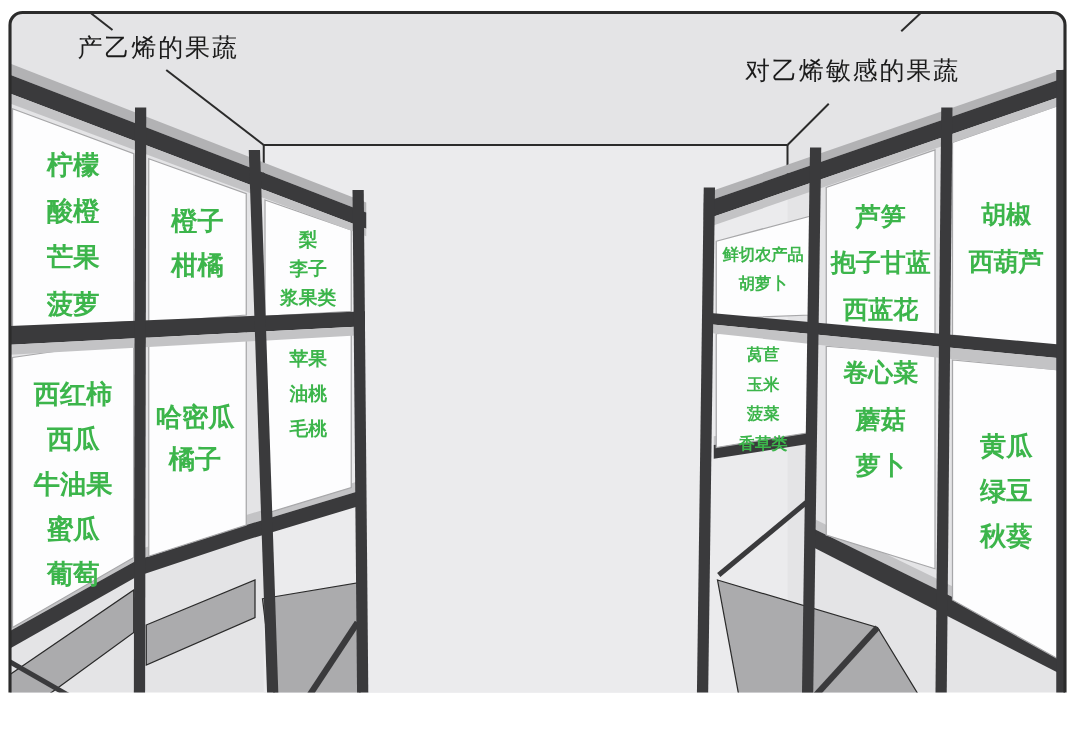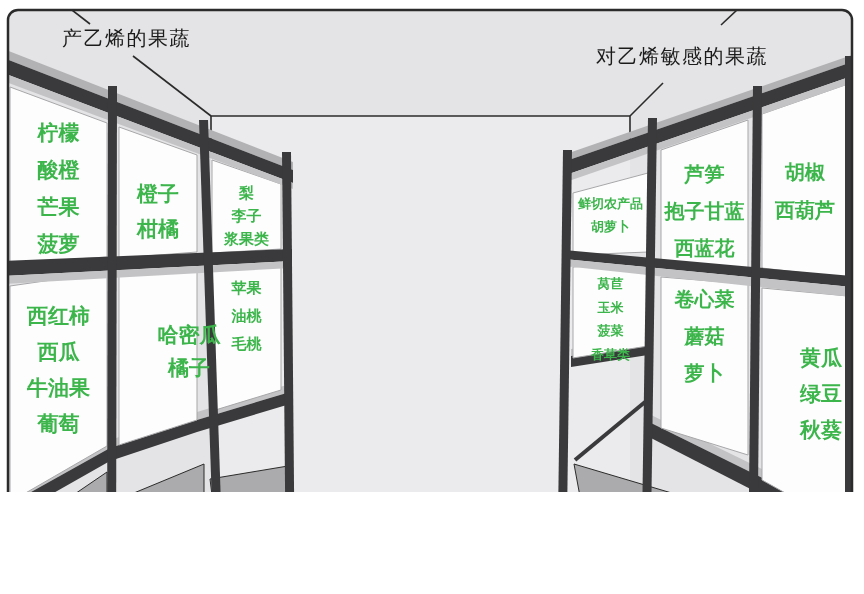--- a/index.html
+++ b/index.html
@@ -1,16 +1,16 @@
 <!DOCTYPE html>
 <html style="--green-text: #3cb54b; --label-black: #1b1b1b; --frame-dark: #3a3a3c; --line-dark: #2b2b2b; --room-bg: #e4e4e6; --backwall: #ebebed; --panel-white: #fdfdfe; --panel-edge: #a7a7a9; --rail-top-gray: #b2b2b4; --shadow-gray: #c3c3c5; --board-gray: #ababad;"><head>
 <meta charset="utf-8">
 <style>
   html,body{margin:0;padding:0;background:#ffffff;}
-  .stage{position:relative;width:864px;height:492px;overflow:hidden;
+  .stage{position:relative;width:864px;height:554px;overflow:hidden;
          font-family:"Liberation Sans","DejaVu Sans",sans-serif;}
   .stage svg{position:absolute;left:0;top:0;}
   
   .rail   {fill:var(--frame-dark);}
   .railtop{fill:var(--rail-top-gray);}
   .shadow {fill:var(--shadow-gray);}
   .panel  {fill:var(--panel-white);stroke:var(--panel-edge);stroke-width:1;}
   .post   {fill:var(--frame-dark);}
   .board  {fill:var(--board-gray);stroke:var(--line-dark);stroke-width:1;}
   .brace  {stroke:var(--frame-dark);stroke-width:5;}
@@ -121,36 +121,37 @@
 
 <div class="room-label" style="left:62px;top:25px;">产乙烯的果蔬</div>
 <div class="room-label" style="left:596px;top:43px;">对乙烯敏感的果蔬</div>
 
 <div class="ptext big" style="left:10px;top:114px;width:97px;line-height:37px;">
       <div>柠檬</div>
       <div>酸橙</div>
       <div>芒果</div>
       <div>菠萝</div>
     </div>
-<div class="ptext big" style="left:119px;top:160px;width:78px;line-height:35px;margin-top:16px;">
+<div class="ptext big" style="left:119px;top:160px;width:78px;line-height:35px;">
       <div>橙子</div>
       <div>柑橘</div>
     </div>
 <div class="ptext med" style="left:212px;top:181px;width:69px;line-height:23px;">
       <div>梨</div>
       <div>李子</div>
       <div>浆果类</div>
     </div>
 <div class="ptext big" style="left:10px;top:298px;width:97px;line-height:36px;">
       <div>西红柿</div>
       <div>西瓜</div>
       <div>牛油果</div>
+      <div>蜜瓜</div>
       <div>葡萄</div>
     </div>
-<div class="ptext big" style="left:136px;top:318px;width:78px;line-height:33px;padding-left:14px;">
+<div class="ptext big" style="left:117px;top:318px;width:78px;line-height:33px;">
       <div>哈密瓜</div>
       <div>橘子</div>
     </div>
 <div class="ptext med" style="left:212px;top:274px;width:69px;line-height:28px;">
       <div>苹果</div>
       <div>油桃</div>
       <div>毛桃</div>
     </div>
 
 <div class="ptext sm" style="left:573px;top:192px;width:75px;line-height:23px;">
@@ -170,19 +171,19 @@
       <div>莴苣</div>
       <div>玉米</div>
       <div>菠菜</div>
       <div>香草类</div>
     </div>
 <div class="ptext big2" style="left:661px;top:281px;width:87px;line-height:37px;text-align:center;">
       <div>卷心菜</div>
       <div>蘑菇</div>
       <div>萝卜</div>
     </div>
-<div class="ptext big" style="left:762px;top:340px;width:86px;line-height:36px;margin-left:16px;">
+<div class="ptext big" style="left:762px;top:340px;width:86px;line-height:36px;">
       <div>黄瓜</div>
       <div>绿豆</div>
       <div>秋葵</div>
     </div>
 
 </div>
 
 </body></html>

